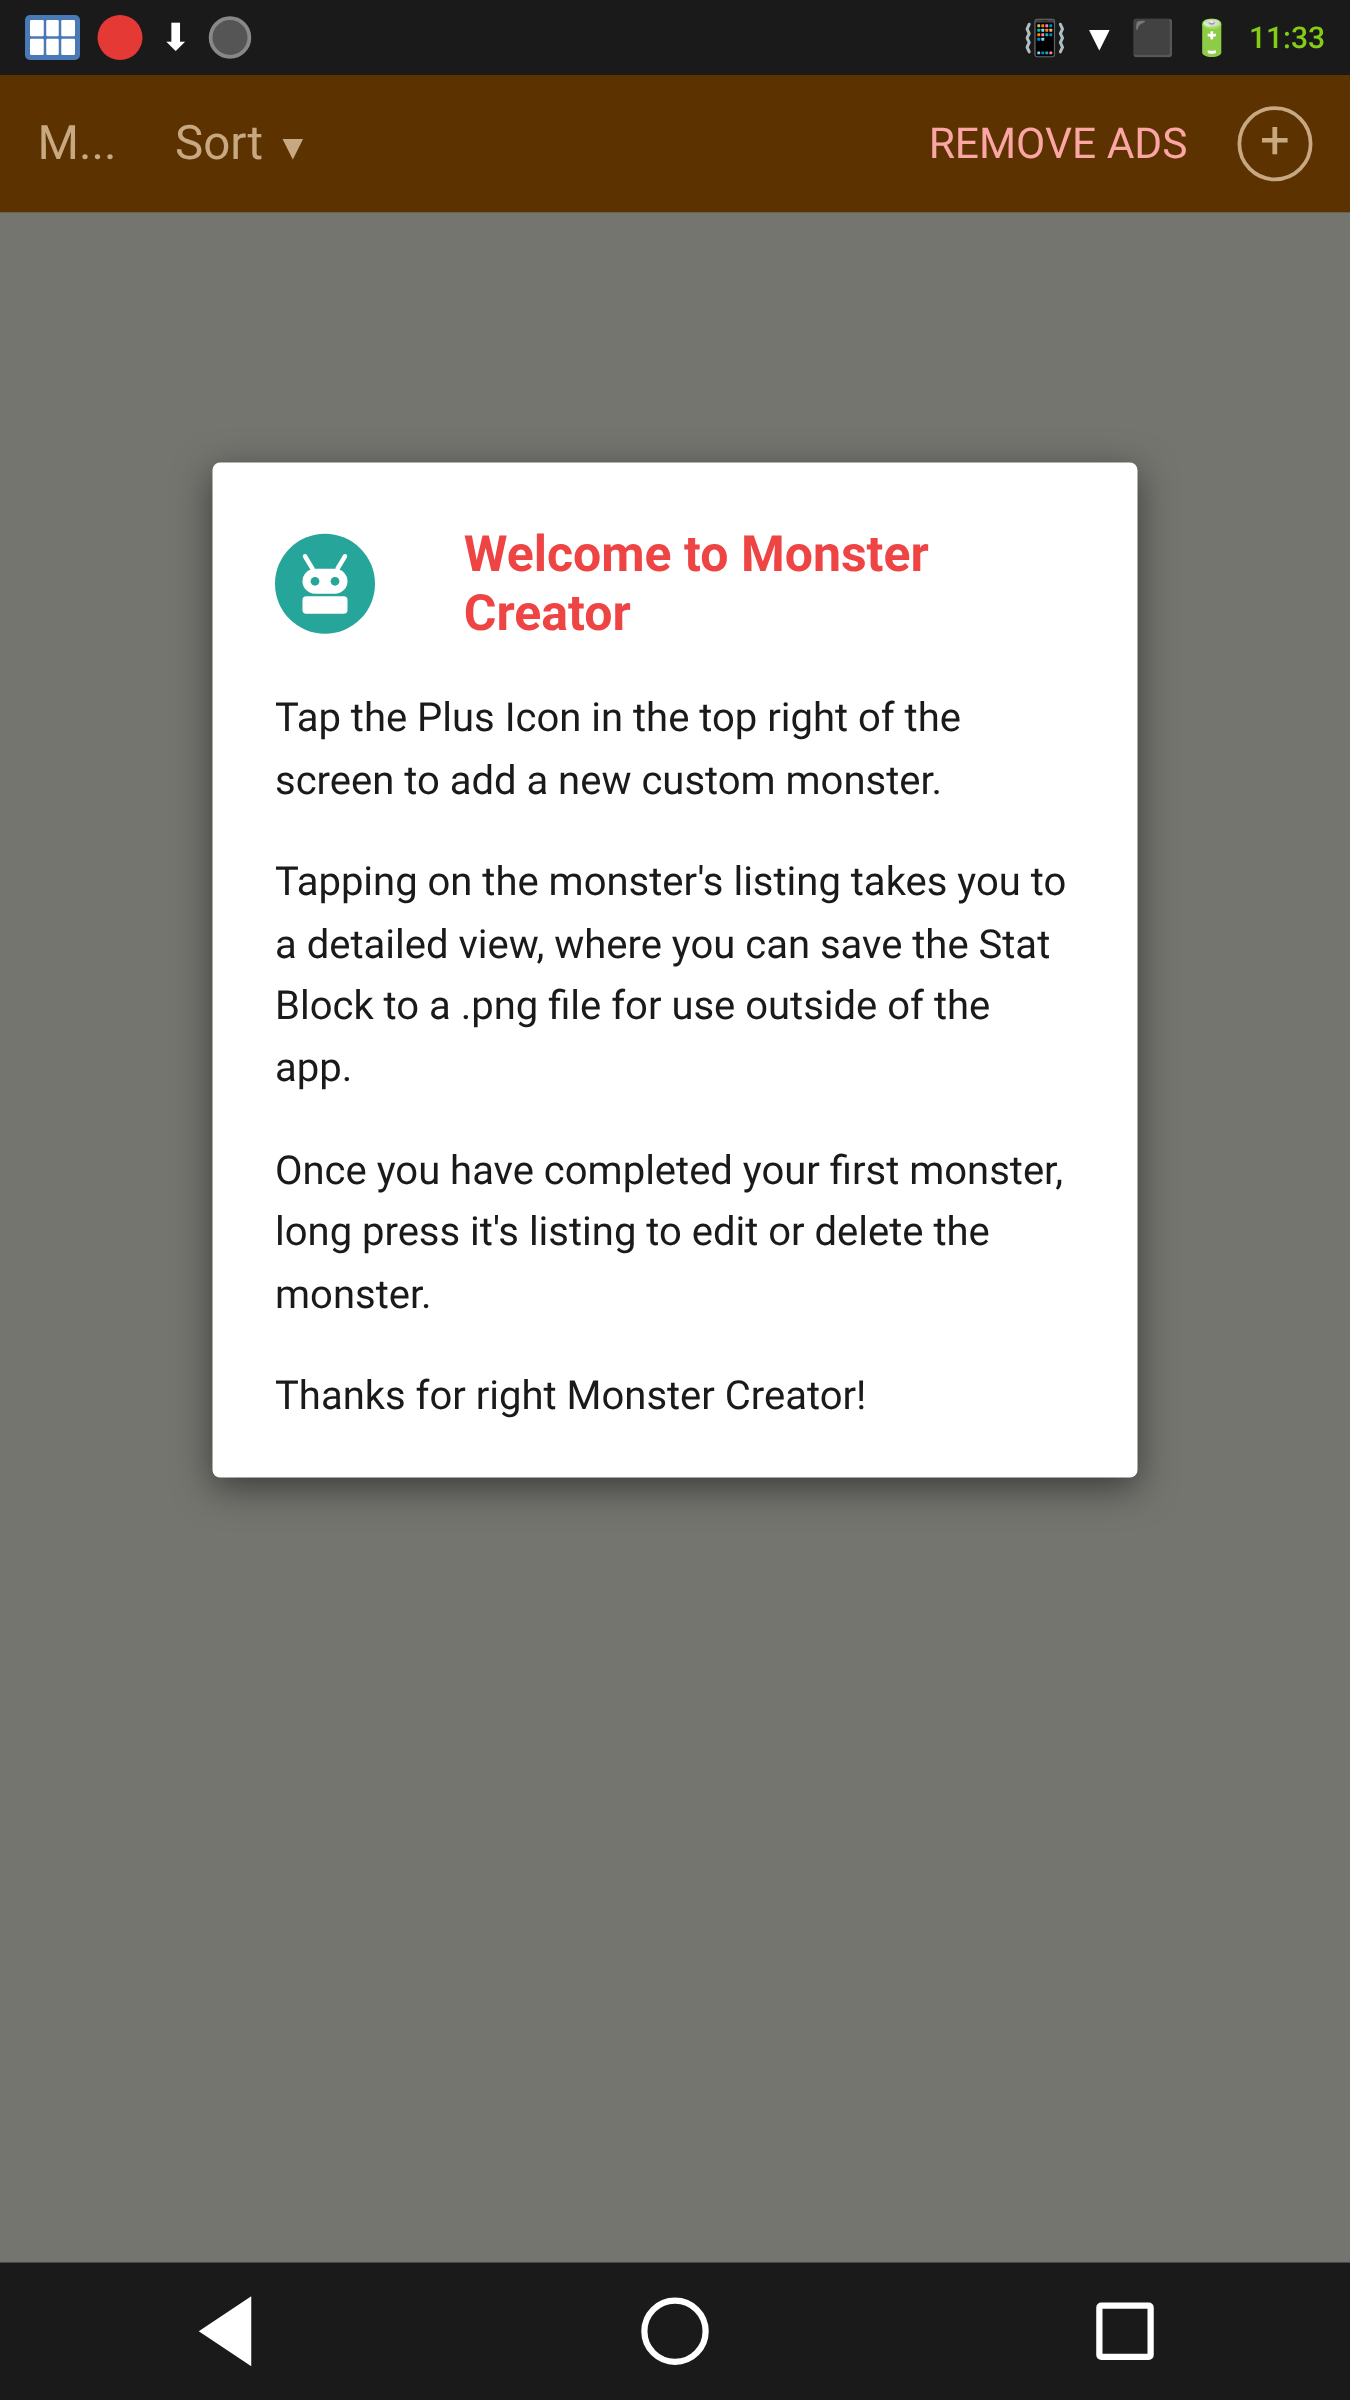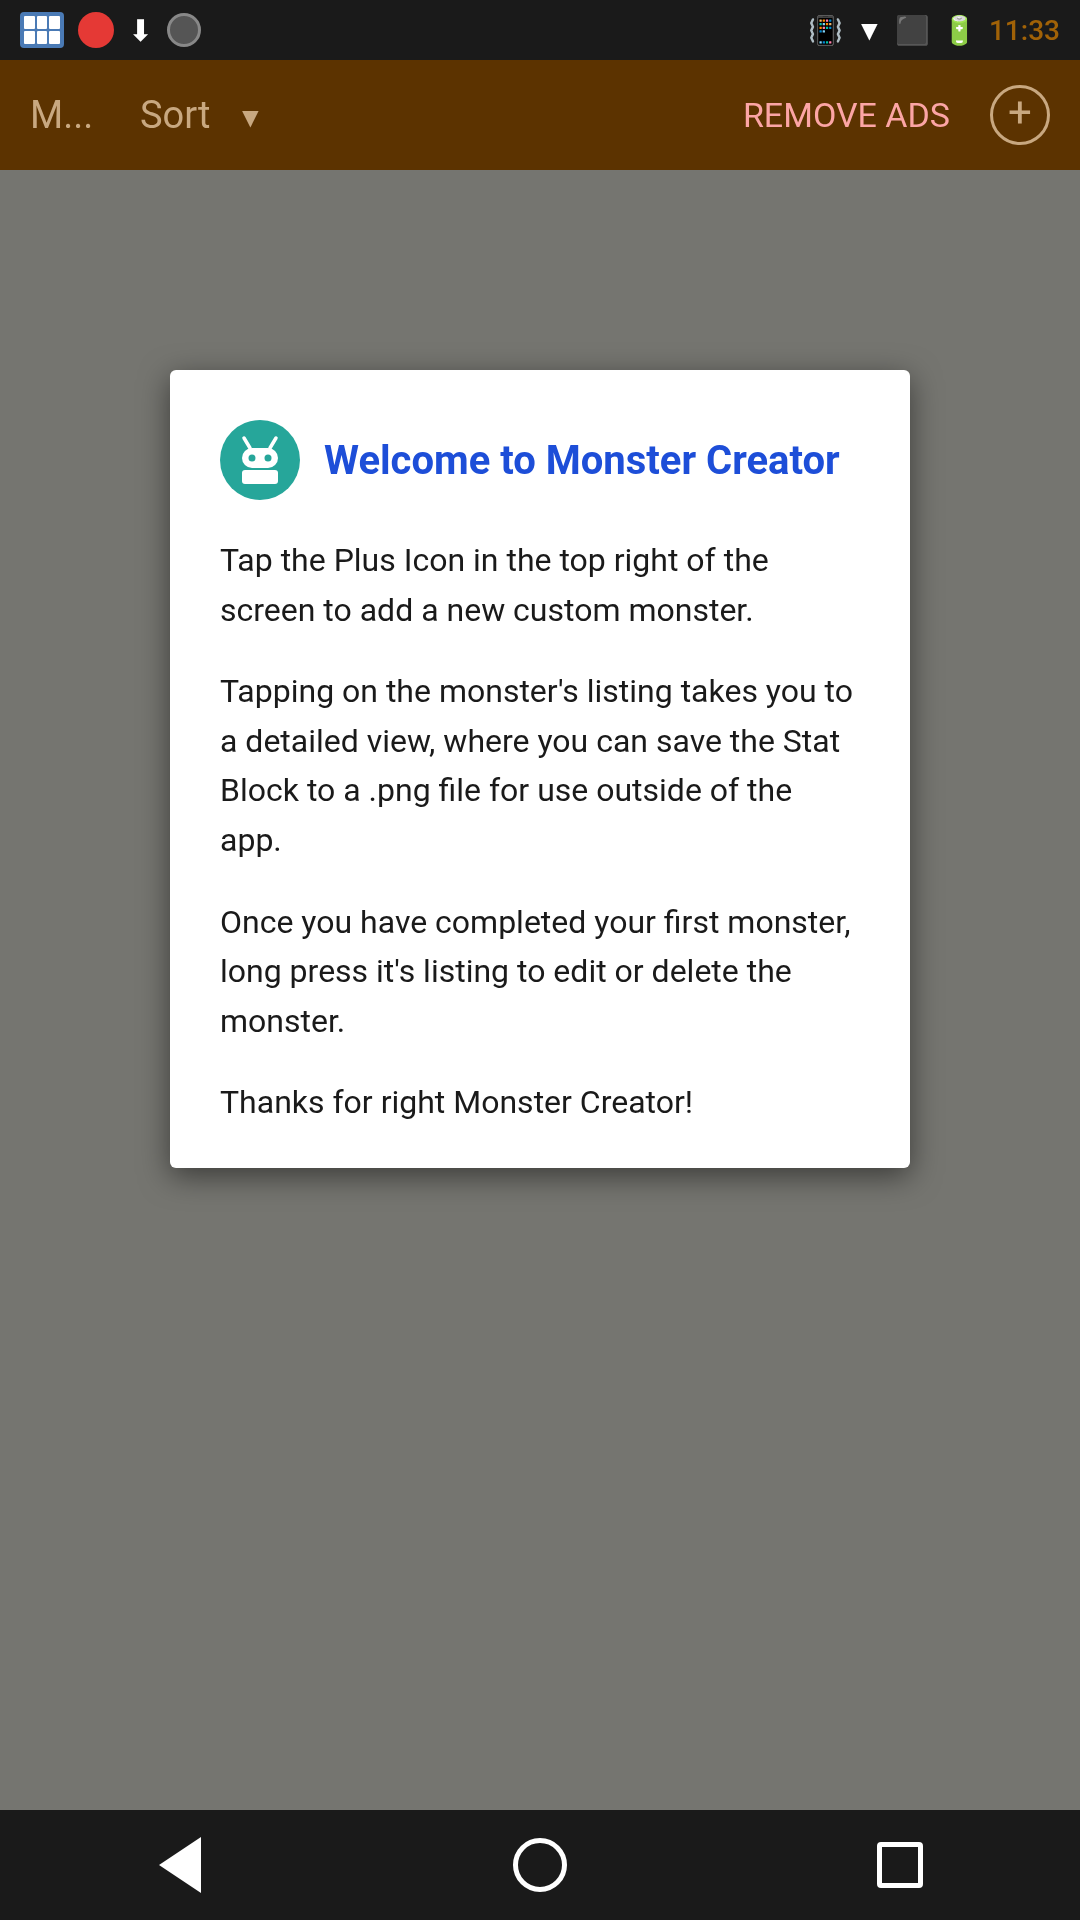--- a/index.html
+++ b/index.html
@@ -34,22 +34,22 @@
       gap: 14px;
     }
 
     .status-bar-right {
       display: flex;
       align-items: center;
       gap: 12px;
     }
 
     .time {
-      color: #a16207;
-      font-size: 28px;
+      color: #84cc16;
+      font-size: 24px;
       font-weight: 500;
     }
 
     
     .app-icon-grid {
       width: 44px;
       height: 36px;
       background: #4a7ab5;
       border-radius: 4px;
       display: grid;
@@ -96,21 +96,21 @@
     .toolbar-app-title {
       color: #c8a880;
       font-size: 38px;
       font-weight: 400;
       min-width: 80px;
     }
 
     .toolbar-sort {
       display: flex;
       align-items: center;
-      gap: 26px;
+      gap: 10px;
       cursor: pointer;
     }
 
     .toolbar-sort-label {
       color: #c8a880;
       font-size: 38px;
       font-weight: 400;
     }
 
     .sort-chevron {
@@ -182,23 +182,24 @@
       height: 80px;
       background: #26a69a;
       border-radius: 50%;
       display: flex;
       align-items: center;
       justify-content: center;
       flex-shrink: 0;
     }
 
     .dialog-title {
-      color: #1d4ed8;
+      color: #ef4444;
       font-size: 40px;
       font-weight: 700;
+      margin-left: 47px;
     }
 
     .dialog-body {
       color: #1a1a1a;
       font-size: 32px;
       line-height: 1.55;
     }
 
     .dialog-body p {
       margin-bottom: 32px;

